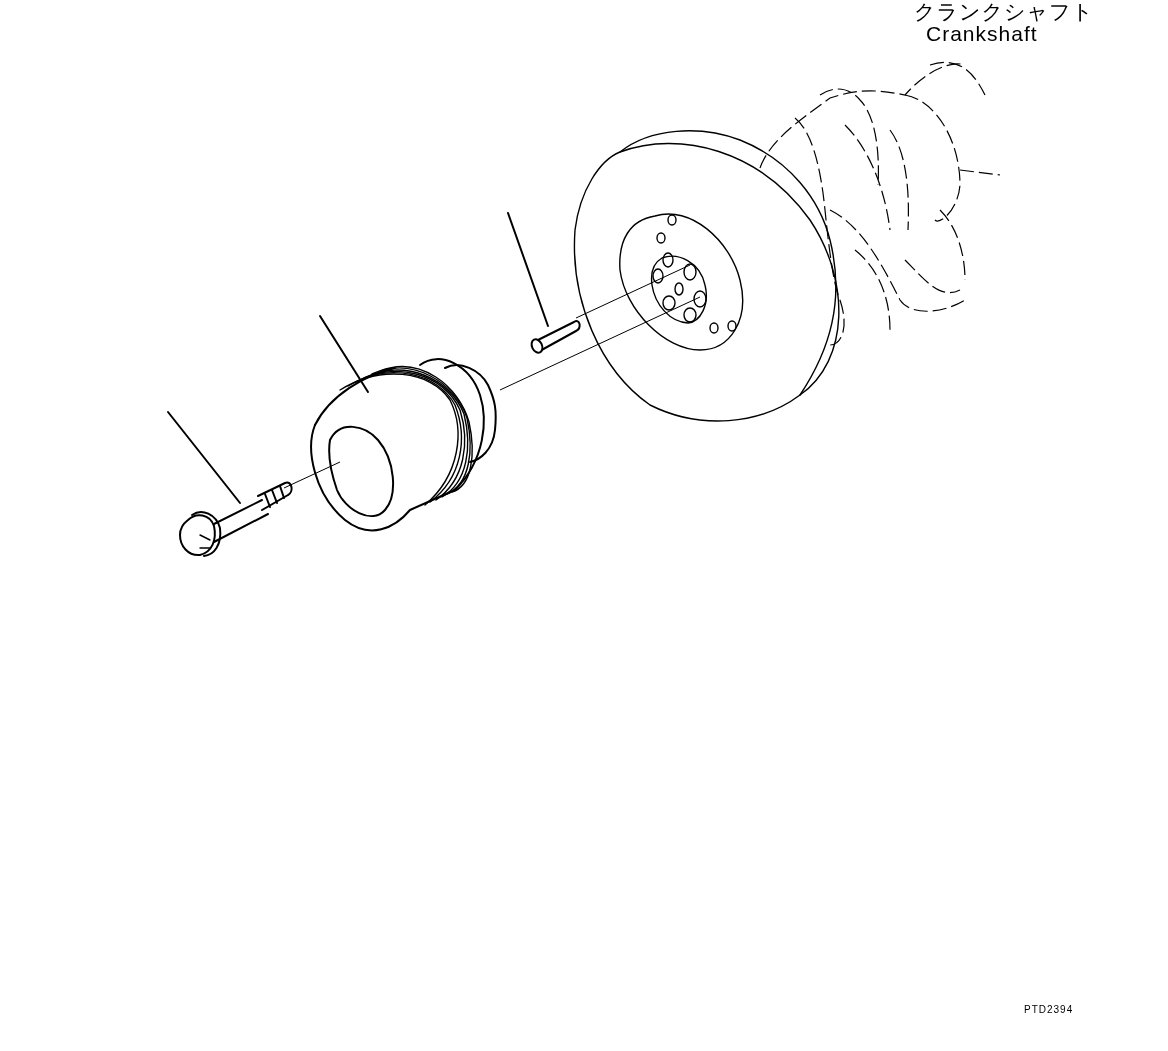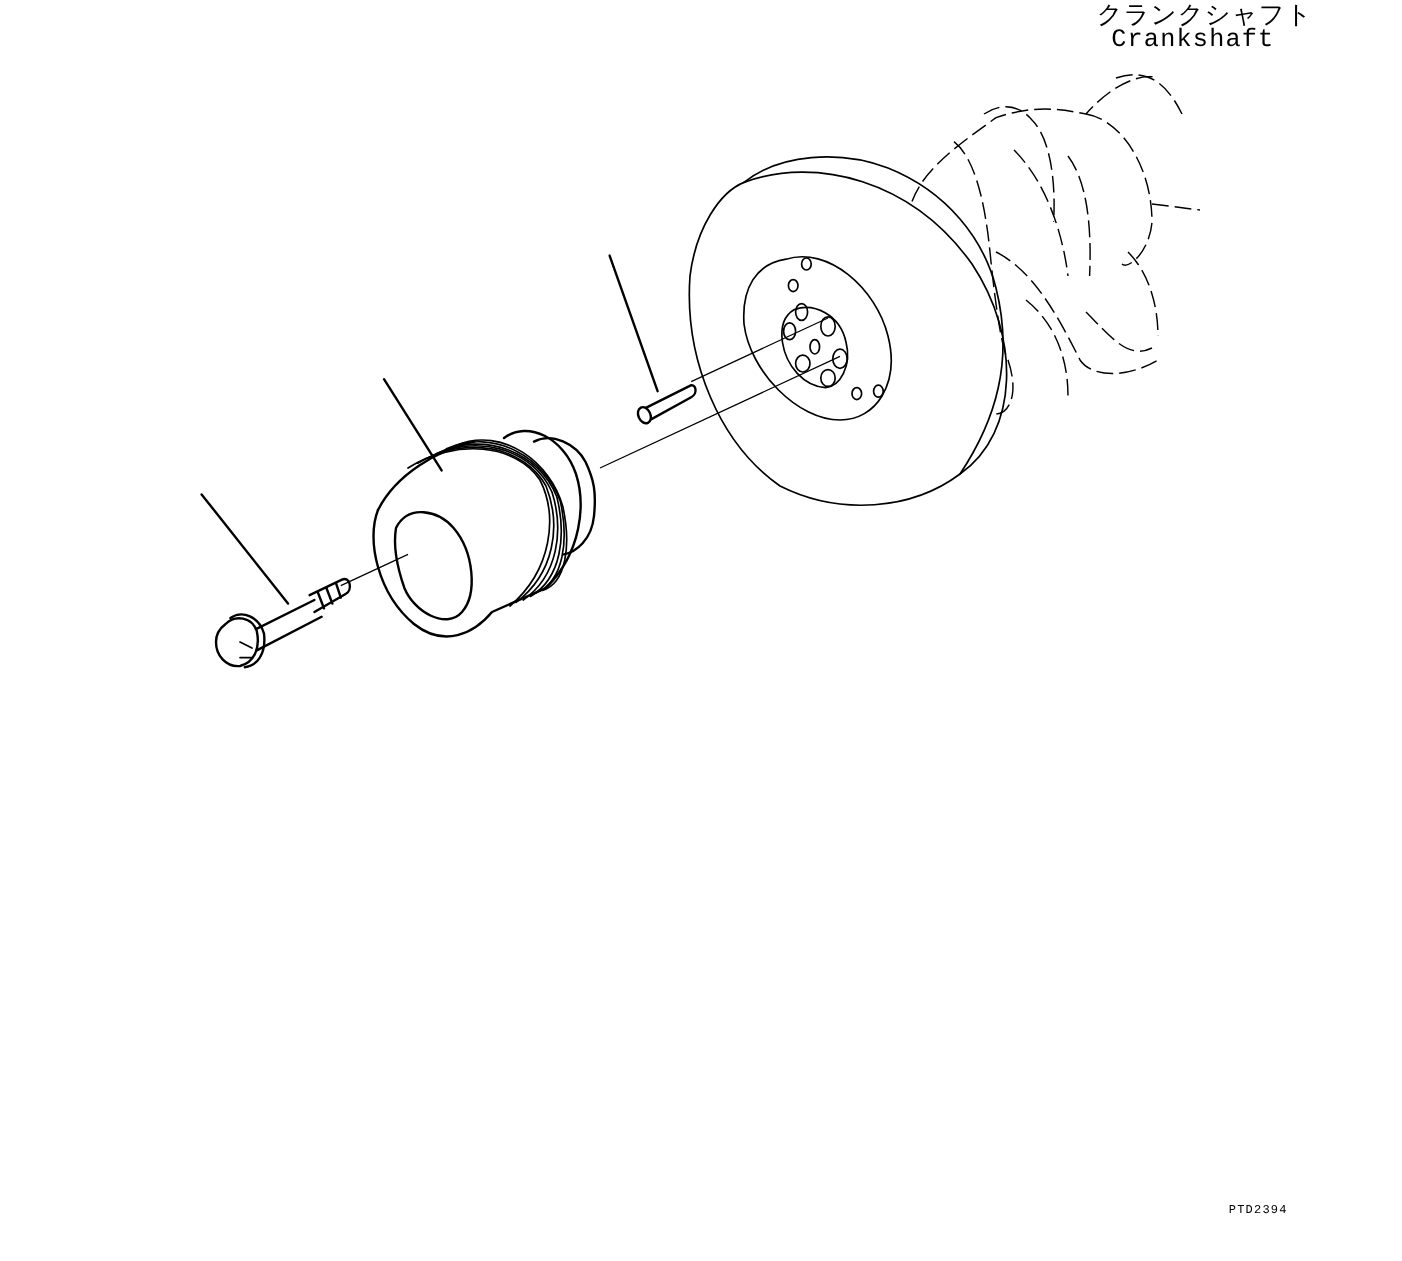--- a/index.html
+++ b/index.html
@@ -1,20 +1,20 @@
 <!DOCTYPE html>
 <html><head>
   <meta charset="utf-8">
   <style>
     html, body { margin: 0; padding: 0; background: #ffffff; }
     body { width: 1168px; height: 1051px; position: relative; overflow: hidden; }
     #canvas { position: absolute; left: 0; top: 0; width: 1168px; height: 1051px; border-radius: 18px; }
     .lbl {
       position: absolute;
-      font-family: Liberation Mono, monospace;
+      font-family: Liberation Sans, sans-serif;
       color: #000000;
       white-space: nowrap;
     }
     .lbl-jp { left: 914px; top: -2px; font-size: 21px; letter-spacing: 1px; font-family: "DejaVu Sans", sans-serif; }
     .lbl-en { left: 926px; top: 22px; font-size: 21px; letter-spacing: 1px; }
     .lbl-code { left: 1024px; top: 1004px; font-size: 10px; letter-spacing: 1px; }
     svg .stroke { fill: none; stroke: #000; stroke-width: 1.4; stroke-linecap: round; stroke-linejoin: round; }
     svg .thick { fill: none; stroke: #000; stroke-width: 2; stroke-linecap: round; stroke-linejoin: round; }
     svg .thin { fill: none; stroke: #000; stroke-width: 1; }
     svg .dash { fill: none; stroke: #000; stroke-width: 1.2; stroke-dasharray: 14 5; }

